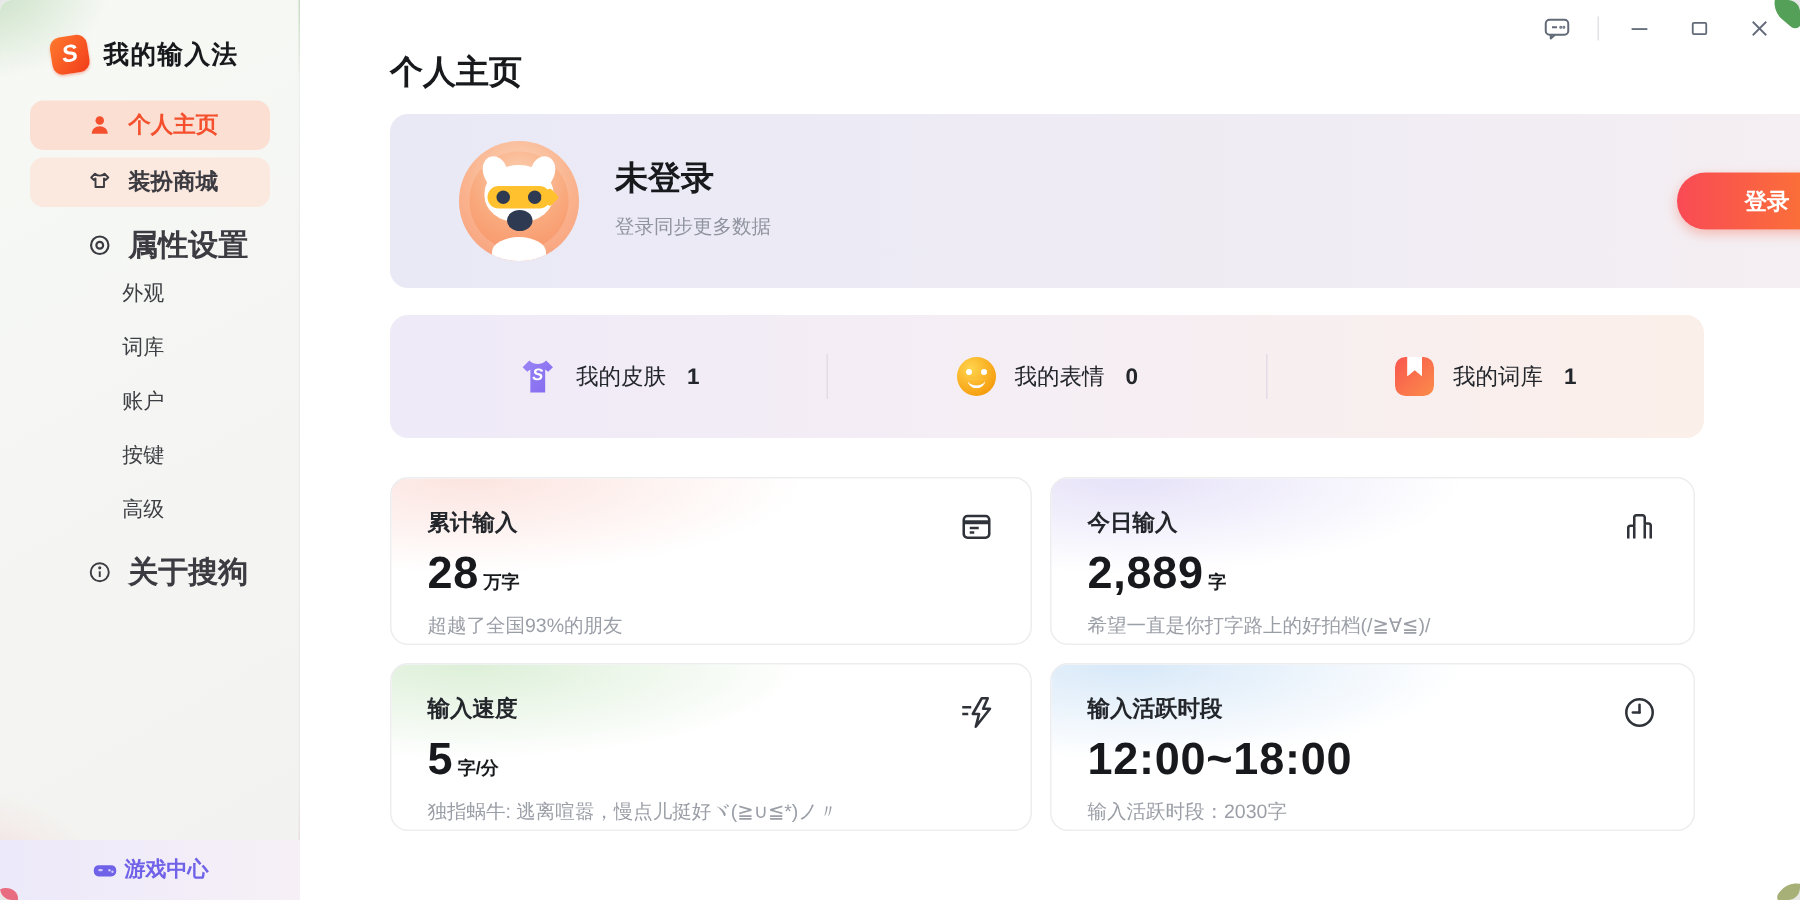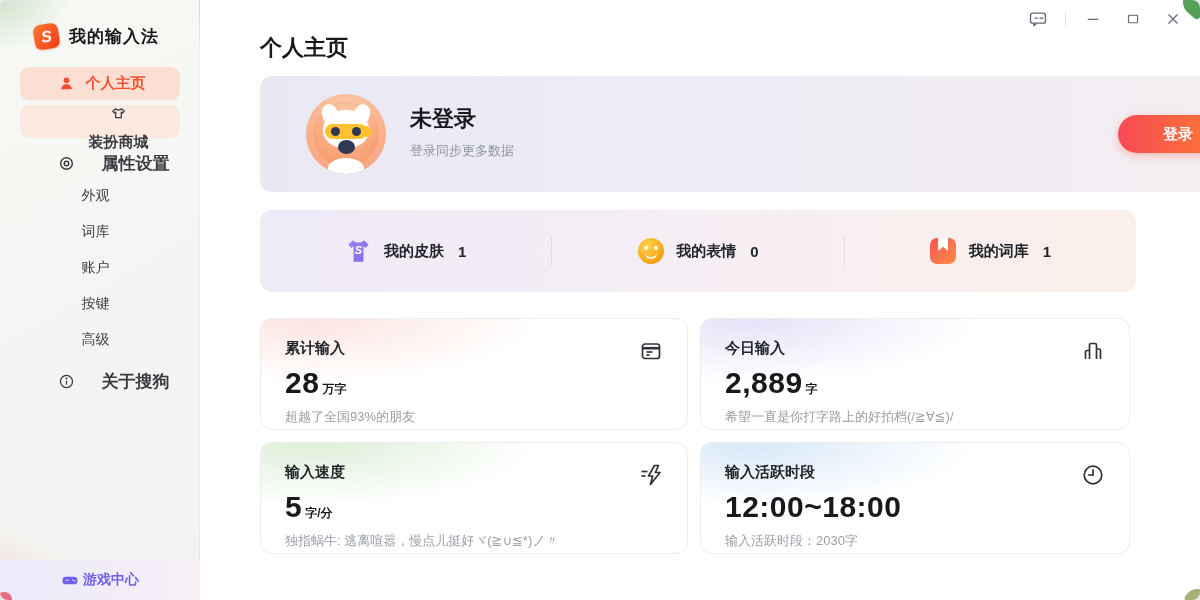--- a/index.html
+++ b/index.html
@@ -16,23 +16,23 @@
   .logo-row{display:flex;align-items:center;gap:10px;padding:24px 0 0 34px;}
   .logo-badge{width:25px;height:25px;border-radius:7px;background:linear-gradient(135deg,#ff7a2e,#f23c1a);
     transform:rotate(-9deg);display:flex;align-items:center;justify-content:center;
     color:#fff;font-weight:bold;font-style:italic;font-size:16px;box-shadow:0 1px 2px rgba(242,60,26,.35);}
   .app-title{font-size:17px;font-weight:700;color:#17191c;letter-spacing:1px;}
 
   .nav{margin-top:18px;}
   .nav-pill{width:160px;height:33px;margin:5px auto 0 auto;border-radius:9px;display:flex;align-items:center;
     gap:10px;padding-left:38px;cursor:pointer;font-size:15px;}
   .nav-pill.selected{background:#fcdfd3;color:#f4502e;font-weight:700;}
-  .nav-pill.plain-bg{background:#fbe8de;color:#3b3b41;font-weight:700;flex-direction:column;}
-  .nav-row{width:160px;height:30px;margin:10px auto 0 auto;display:flex;align-items:center;gap:26px;
-    padding-left:38px;color:#3b3b41;font-size:17px;font-weight:700;cursor:pointer;}
+  .nav-pill.plain-bg{background:#fbe8de;color:#3b3b41;font-weight:700;}
+  .nav-row{width:160px;height:30px;margin:10px auto 0 auto;display:flex;align-items:center;gap:10px;
+    padding-left:38px;color:#3b3b41;font-size:20px;font-weight:700;cursor:pointer;}
   .nav-sub{width:160px;margin:0 auto;padding:9px 0 9px 62px;color:#3f4045;font-size:14px;cursor:pointer;}
   .nav-icon{width:18px;height:18px;flex:0 0 18px;display:flex;align-items:center;justify-content:center;}
   .about-row{margin-top:8px;}
 
   .game-center{position:absolute;left:0;bottom:0;width:200px;height:40px;display:flex;align-items:center;
     justify-content:center;gap:4px;color:#6f61e8;font-size:14px;font-weight:700;cursor:pointer;
     background:linear-gradient(90deg,#ece9fa 0%,#f2edf8 60%,#f6f0f6 100%);}
   .corner-pink{position:absolute;left:-4px;bottom:-6px;width:16px;height:14px;border-radius:50%;
     background:#e8566a;opacity:.85;}
 
@@ -70,21 +70,21 @@
   .profile-status{font-size:22px;font-weight:700;color:#17191c;}
   .profile-sub{margin-top:8px;font-size:13px;color:#8f949e;}
   .login-btn{position:absolute;right:38px;top:39px;width:120px;height:38px;border-radius:19px;border:none;
     background:linear-gradient(90deg,#f94a55 0%,#fb6f39 70%,#fc7e2f 100%);color:#fff;font-size:15px;
     font-weight:700;cursor:pointer;box-shadow:0 3px 8px rgba(250,90,60,.35);}
 
   .stats-card{position:absolute;left:60px;top:210px;width:876px;height:82px;border-radius:12px;
     display:flex;align-items:center;
     background:linear-gradient(90deg,#efeaf8 0%,#f5eef4 50%,#fbefe9 100%);}
   .stat-item{flex:1;display:flex;align-items:center;justify-content:center;gap:12px;cursor:pointer;}
-  .stat-label{font-size:15px;font-weight:700;color:#23262b;}
+  .stat-label{font-size:15px;font-weight:400;color:#23262b;}
   .stat-count{font-size:15px;font-weight:700;color:#23262b;margin-left:2px;}
   .stat-divider{width:1px;height:30px;background:#e3dce6;}
   .mini-icon{width:27px;height:27px;position:relative;display:flex;align-items:center;justify-content:center;}
   .emoji-face{width:26px;height:26px;border-radius:50%;background:radial-gradient(circle at 35% 30%,#ffd44d 0%,#f7a213 70%,#f08c00 100%);position:relative;}
   .emoji-face i{position:absolute;top:8px;width:4px;height:4px;border-radius:50%;background:#fff;}
   .emoji-face i.l{left:6px;} .emoji-face i.r{right:6px;}
   .emoji-face u{position:absolute;left:7px;bottom:5px;width:12px;height:6px;border-bottom:2px solid #fff;border-radius:0 0 10px 10px;}
   .book-icon{width:26px;height:26px;border-radius:7px;background:linear-gradient(135deg,#f9564f,#fb8c4a);position:relative;}
   .book-icon s{position:absolute;left:8px;top:0;width:10px;height:13px;background:#fff;
     clip-path:polygon(0 0,100% 0,100% 100%,50% 68%,0 100%);}

